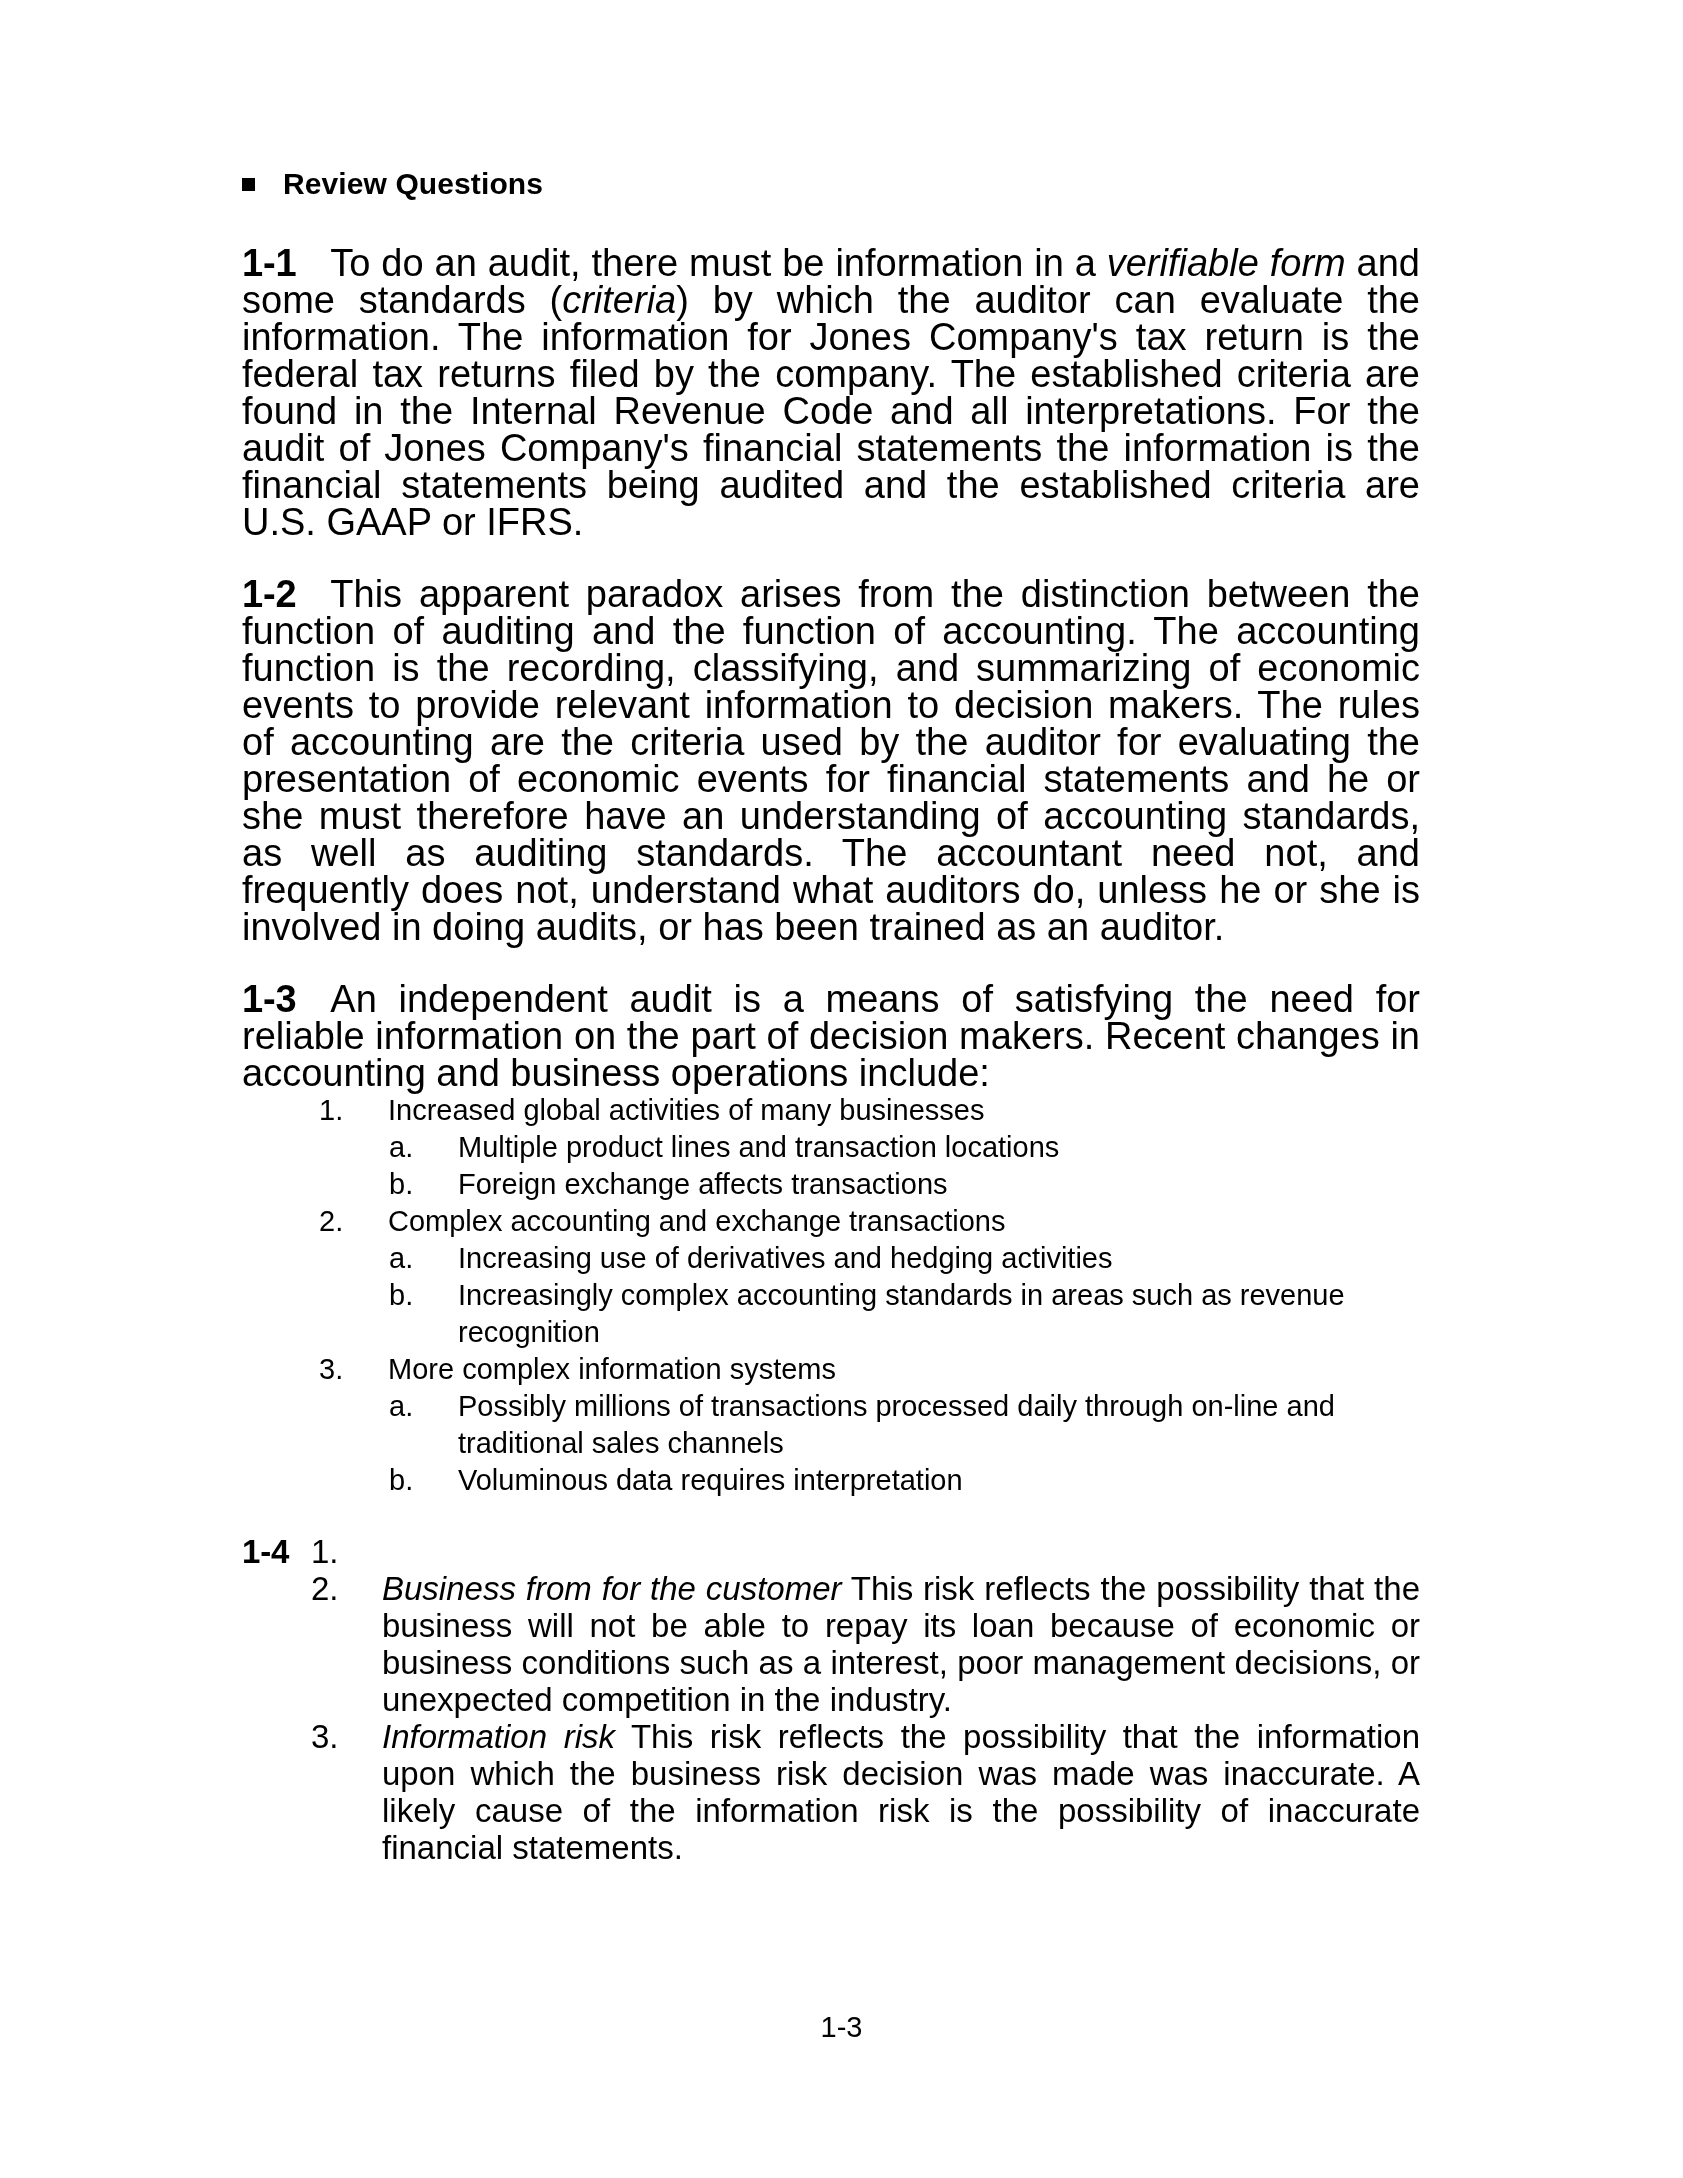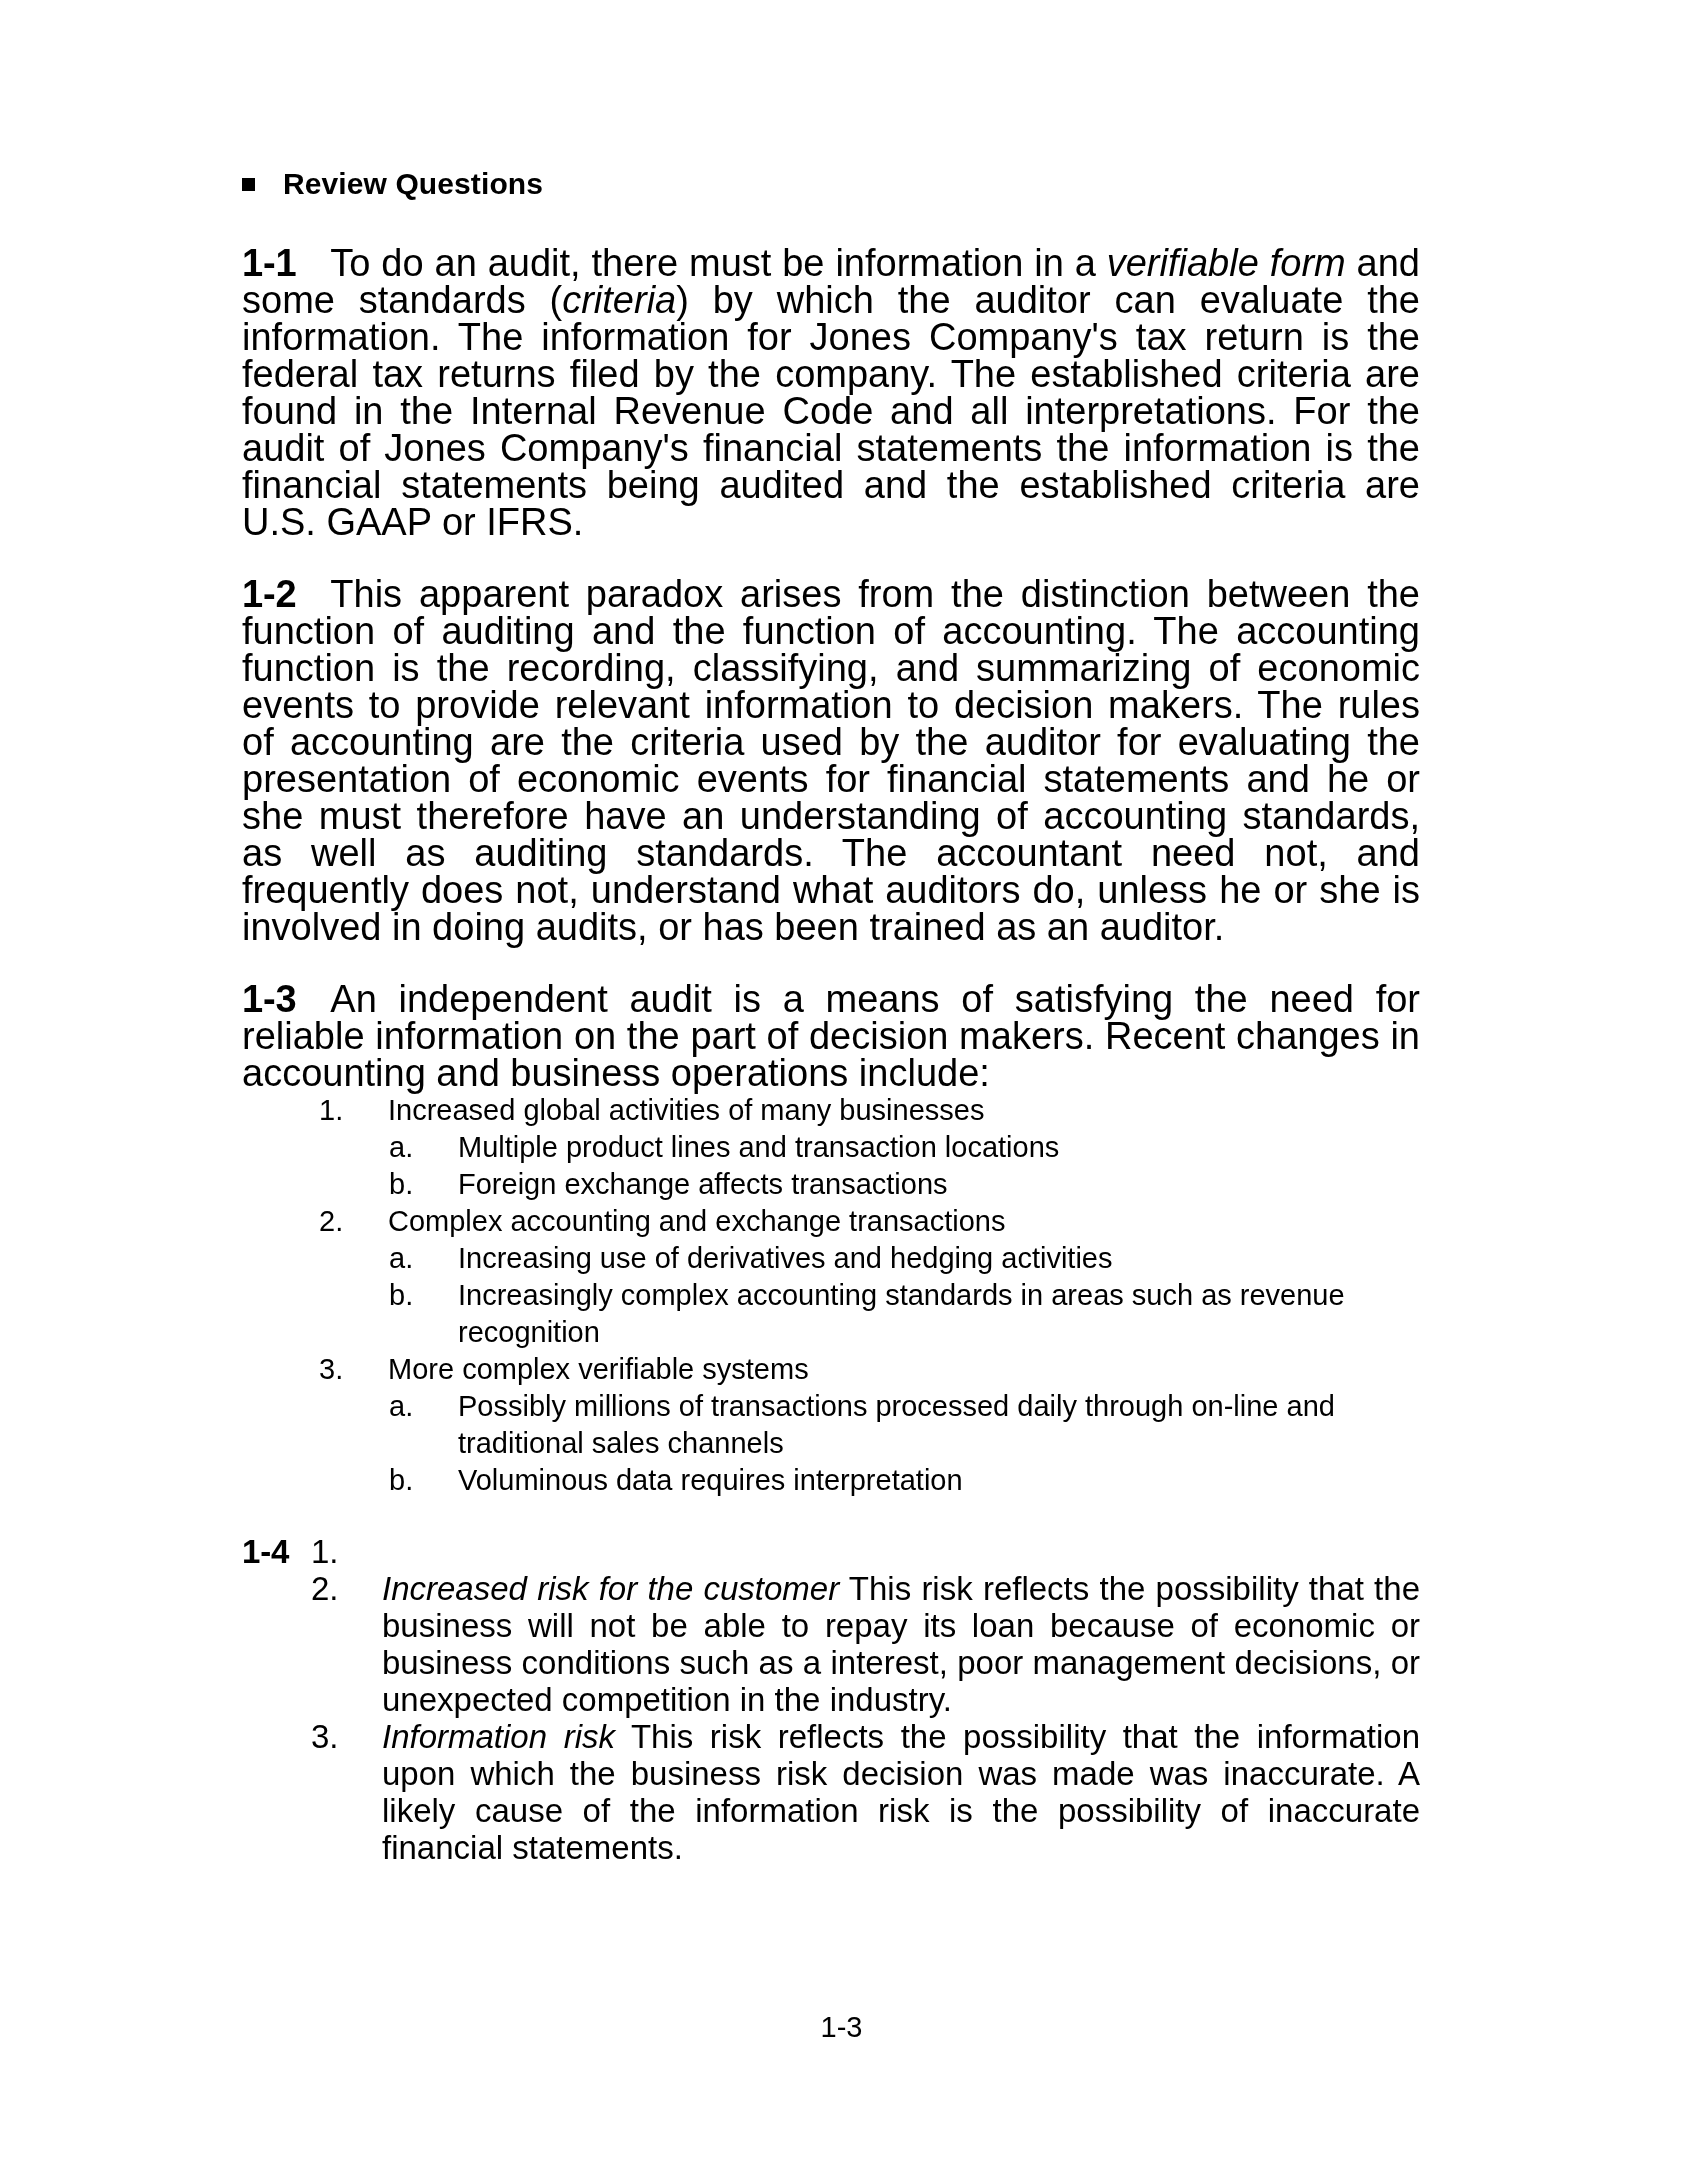--- a/index.html
+++ b/index.html
@@ -173,21 +173,21 @@
         <span class="marker">a.</span>
         <span class="txt">Increasing use of derivatives and hedging activities</span>
       </div>
       <div class="olrow lvl2">
         <span class="marker">b.</span>
         <span class="txt">Increasingly complex accounting standards in areas such as revenue recognition</span>
       </div>
 
       <div class="olrow lvl1">
         <span class="marker">3.</span>
-        <span class="txt">More complex verifiable systems</span>
+        <span class="txt">More complex information systems</span>
       </div>
       <div class="olrow lvl2">
         <span class="marker">a.</span>
         <span class="txt">Possibly millions of transactions processed daily through on-line and traditional sales channels</span>
       </div>
       <div class="olrow lvl2">
         <span class="marker">b.</span>
         <span class="txt">Voluminous data requires interpretation</span>
       </div>
 
@@ -196,21 +196,21 @@
     <div class="deflist">
 
       <div class="defrow">
         <span class="qlabel">1-4</span>
         <span class="marker">1.</span>
       </div>
 
       <div class="defrow">
         <span class="qlabel"></span>
         <span class="marker">2.</span>
-        <span class="txt"><i>Increased risk for the customer</i><span>  This risk reflects the possibility that the business will not be able to repay its loan because of economic or business conditions such as a interest, poor management decisions, or unexpected competition in the industry.</span></span>
+        <span class="txt"><i>Business from for the customer</i><span>  This risk reflects the possibility that the business will not be able to repay its loan because of economic or business conditions such as a interest, poor management decisions, or unexpected competition in the industry.</span></span>
       </div>
 
       <div class="defrow">
         <span class="qlabel"></span>
         <span class="marker">3.</span>
         <span class="txt"><i>Information risk</i><span>  This risk reflects the possibility that the information upon which the business risk decision was made was inaccurate. A likely cause of the information risk is the possibility of inaccurate financial statements.</span></span>
       </div>
 
     </div>
 

